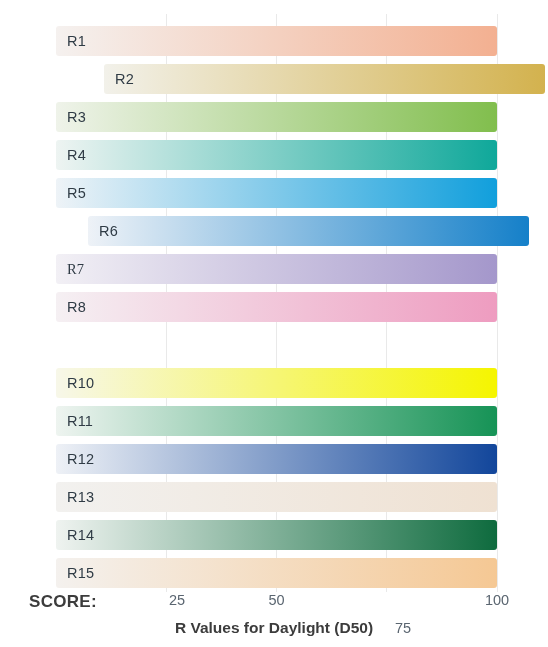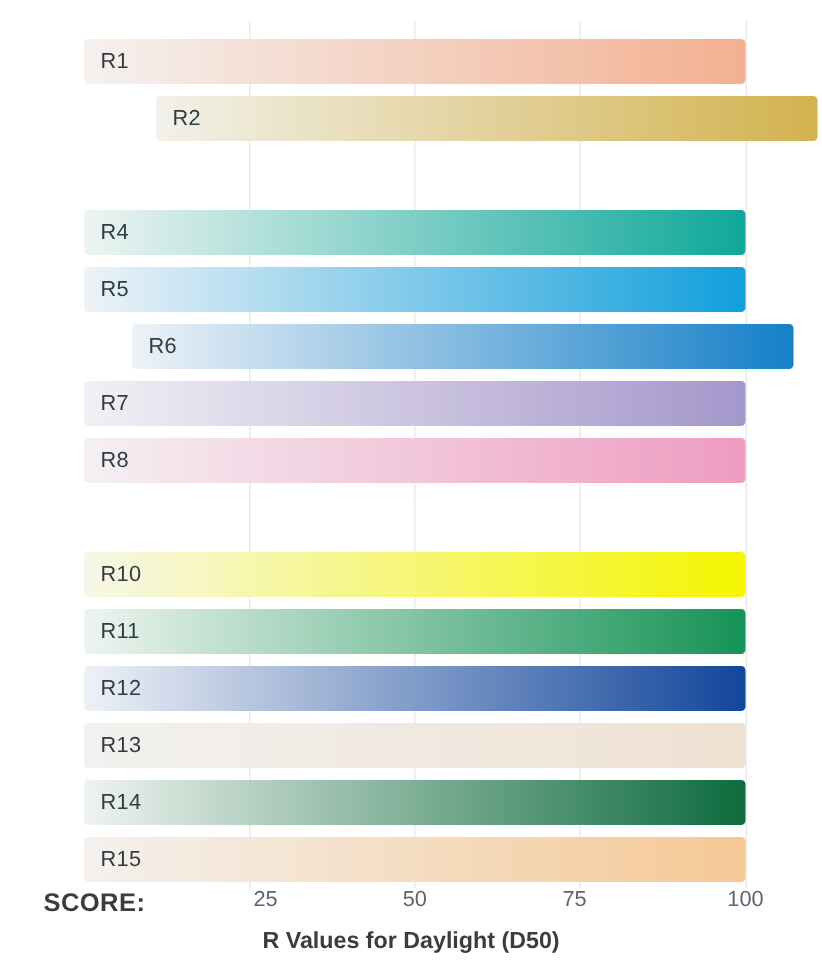--- a/index.html
+++ b/index.html
@@ -105,33 +105,37 @@
       <div class="gridline" style="left: 330.25px;"></div>
       <div class="gridline" style="left: 440.5px;"></div>
       <div class="bar-row" style="top: 12px;">
         <div class="bar" style="width: 441px; background: linear-gradient(to right, rgb(245, 241, 239) 0%, rgb(243, 176, 145) 100%);"></div>
         <span class="bar-label">R1</span>
       </div>
       <div class="bar-row" style="top: 50px; margin-left: 48px;">
         <div class="bar" style="width: 441px; background: linear-gradient(to right, rgb(242, 241, 234) 0%, rgb(211, 178, 78) 100%);"></div>
         <span class="bar-label">R2</span>
       </div>
+      <div class="bar-row" style="top: 88px;">
+        <div class="bar" style="width: 441px; background: linear-gradient(to right, rgb(239, 243, 234) 0%, rgb(129, 190, 77) 100%);"></div>
+        <span class="bar-label">R3</span>
+      </div>
       <div class="bar-row" style="top: 126px;">
         <div class="bar" style="width: 441px; background: linear-gradient(to right, rgb(238, 244, 242) 0%, rgb(15, 168, 154) 100%);"></div>
         <span class="bar-label">R4</span>
       </div>
       <div class="bar-row" style="top: 164px;">
         <div class="bar" style="width: 441px; background: linear-gradient(to right, rgb(238, 243, 247) 0%, rgb(17, 159, 220) 100%);"></div>
         <span class="bar-label">R5</span>
       </div>
       <div class="bar-row" style="top: 202px; margin-left: 32px;">
         <div class="bar" style="width: 441px; background: linear-gradient(to right, rgb(238, 242, 247) 0%, rgb(21, 128, 201) 100%);"></div>
         <span class="bar-label">R6</span>
       </div>
-      <div class="bar-row" style="top: 240px;">
+      <div class="bar-row" style="top: 240px; font-family: Liberation Serif, serif;">
         <div class="bar" style="width: 441px; background: linear-gradient(to right, rgb(242, 240, 245) 0%, rgb(164, 151, 203) 100%);"></div>
         <span class="bar-label">R7</span>
       </div>
       <div class="bar-row" style="top: 278px;">
         <div class="bar" style="width: 441px; background: linear-gradient(to right, rgb(245, 240, 243) 0%, rgb(238, 156, 192) 100%);"></div>
         <span class="bar-label">R8</span>
       </div>
       <div class="bar-row" style="top: 354px;">
         <div class="bar" style="width: 441px; background: linear-gradient(to right, rgb(247, 247, 233) 0%, rgb(245, 245, 0) 100%);"></div>
         <span class="bar-label">R10</span>
@@ -155,19 +159,19 @@
       <div class="bar-row" style="top: 544px;">
         <div class="bar" style="width: 441px; background: linear-gradient(to right, rgb(244, 241, 238) 0%, rgb(245, 200, 148) 100%);"></div>
         <span class="bar-label">R15</span>
       </div>
     </div>
 
   <div id="axis-area">
     <span id="score-label">SCORE:</span>
   <span class="tick-label" style="left: 177px;">25</span>
       <span class="tick-label" style="left: 276.5px;">50</span>
-      <span class="tick-label" style="left: 383px;">75</span>
+      <span class="tick-label" style="left: 403px; margin-top: 28px;">75</span>
       <span class="tick-label" style="left: 497px;">100</span>
     </div>
 
   <div id="chart-title">R Values for Daylight (D50)</div>
 
 </div>
 
 </body></html>

